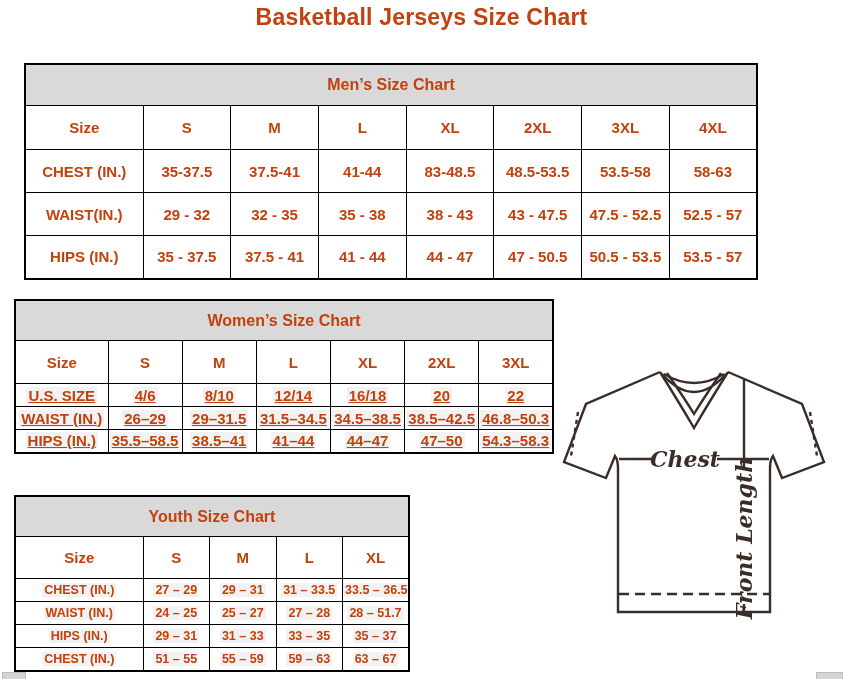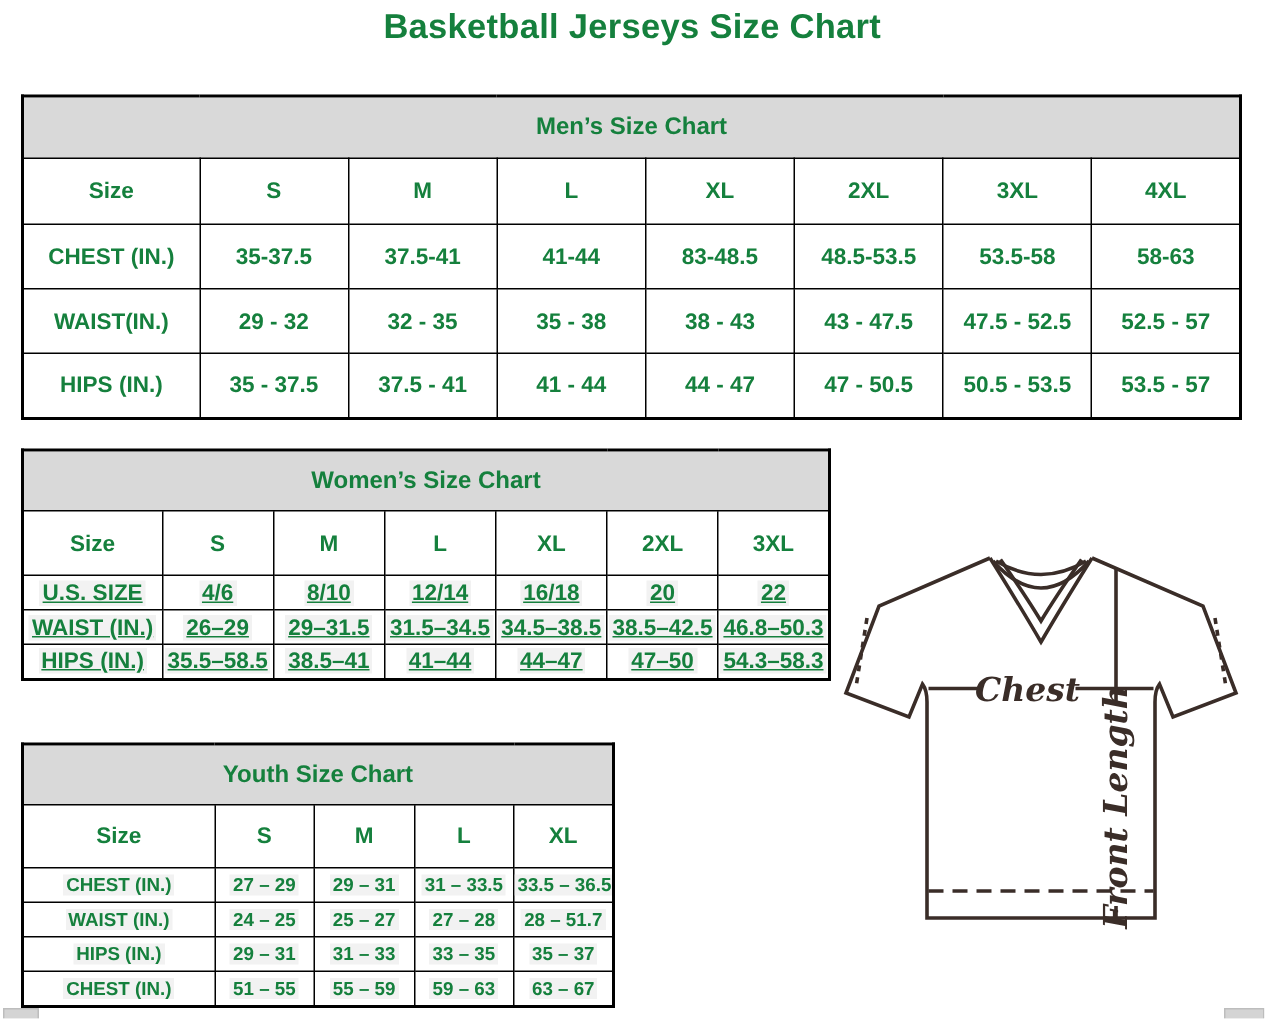--- a/index.html
+++ b/index.html
@@ -1,25 +1,25 @@
 <!DOCTYPE html>
 <html><head>
 <meta charset="utf-8">
 <style>
   html,body{margin:0;padding:0;background:#ffffff;}
   .page{position:relative;width:843px;height:679px;background:#ffffff;overflow:hidden;
-        font-family:"Liberation Sans",sans-serif;color:#15803d;}
+        font-family:"Liberation Sans",sans-serif;color:#c2410c;}
   .page-title{position:absolute;top:4px;left:0;width:100%;margin:0;text-align:center;
         font-size:23px;font-weight:bold;letter-spacing:0.2px;}
   table.chart{position:absolute;border-collapse:collapse;table-layout:fixed;background:#fff;
         border:2px solid #000;}
   .chart th,.chart td{border:1px solid #000;text-align:center;vertical-align:middle;
         font-weight:bold;padding:0;overflow:hidden;white-space:nowrap;}
   .t-title{background:#d9d9d9;font-size:16px;}
-  .men{left:14px;top:63px;width:814px;}
+  .men{left:24px;top:63px;width:734px;}
   .women{left:14px;top:299px;width:540px;}
   .youth{left:14px;top:495px;width:396px;}
   .men .t-title{height:40px;}
   .women .t-title{height:39px;margin-top:36px;}
   .youth .t-title{height:39px;}
   .men .size-row th{height:43px;font-size:15px;}
   .women .size-row th{height:42px;font-size:15px;}
   .youth .size-row th{height:41px;font-size:15px;}
   .men tbody tr{height:43px;}  .men tbody td{font-size:15px;}
   .women tbody tr{height:23px;} .women tbody td{font-size:15px;text-decoration:underline;}

